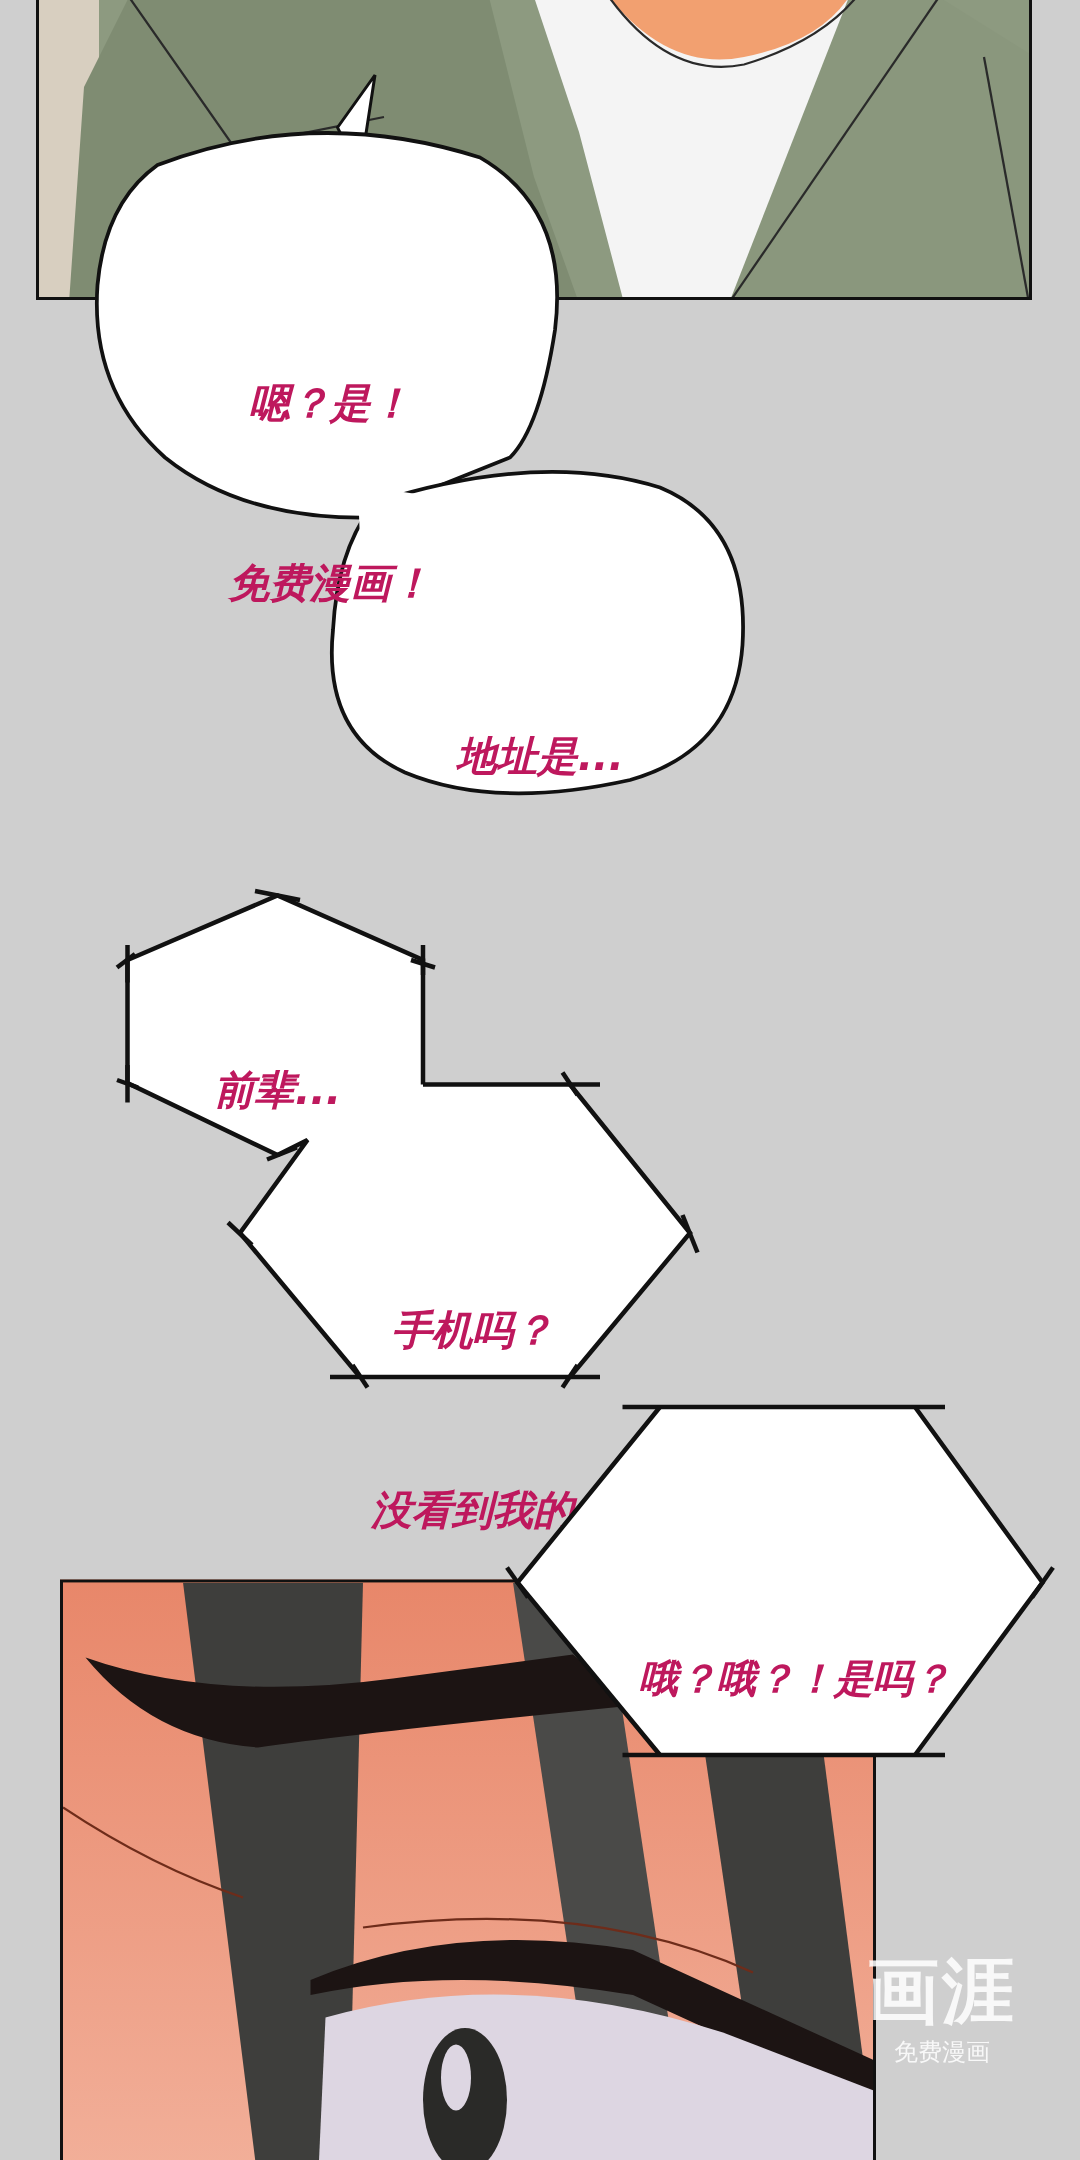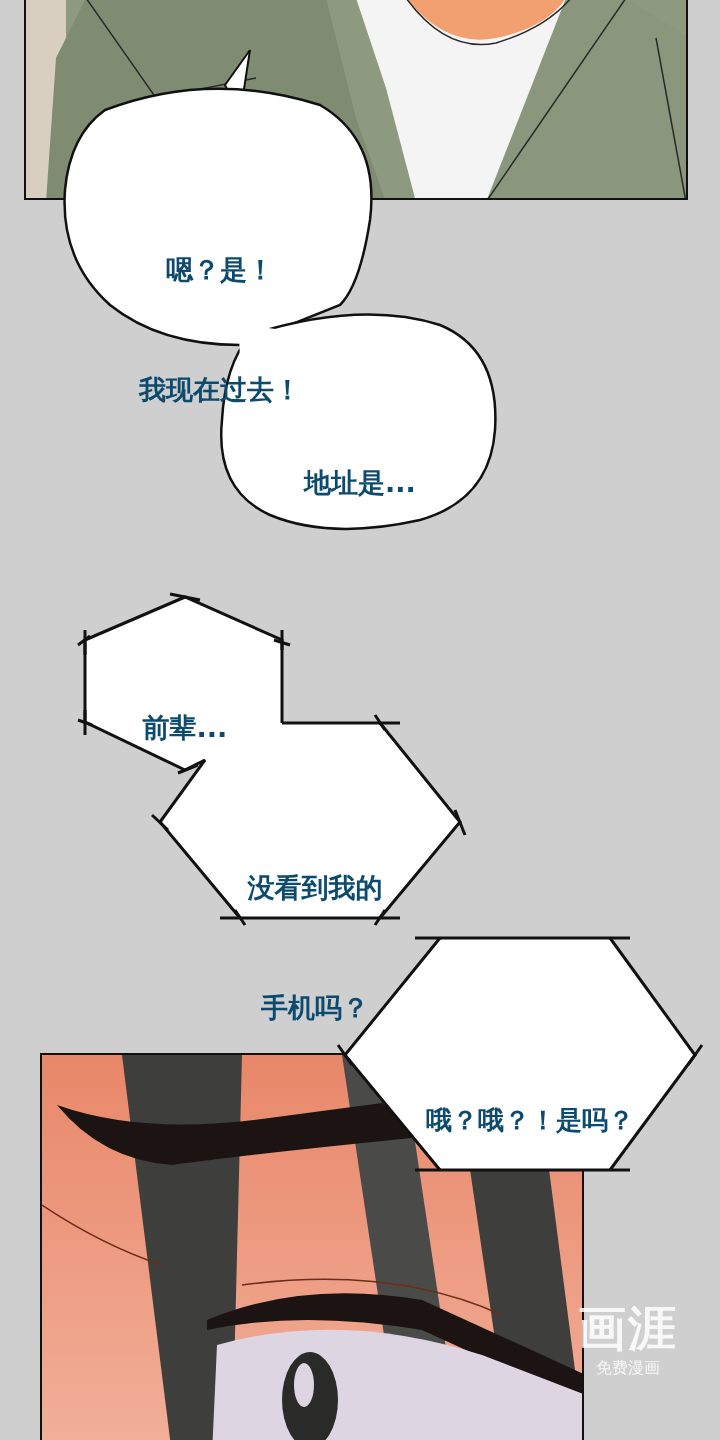--- a/index.html
+++ b/index.html
@@ -1,19 +1,19 @@
 <!DOCTYPE html>
 <html><head>
   <meta charset="utf-8">
   <style>
     html, body { margin:0; padding:0; }
     body { width:720px; height:1440px; background:#cfcfcf; position:relative; overflow:hidden;
            font-family:"DejaVu Sans", "Liberation Sans", sans-serif; }
     .panel { position:absolute; overflow:hidden; border:2px solid #111; box-sizing:border-box; }
-    .bubble-text { position:absolute; font-weight:bold; color:#0c4a6e; text-align:center; font-size:27px; line-height:40px; white-space:pre; }
+    .bubble-text { position:absolute; font-weight:bold; color:#be185d; text-align:center; font-size:27px; line-height:40px; white-space:pre;font-style:italic; }
     svg { position:absolute; left:0; top:0; }
     .wm { position:absolute; color:rgba(255,255,255,0.85); text-align:center; }
   </style>
 </head>
 <body>
 
 <div class="panel" style="left:24px; top:-4px; width:664px; height:204px; background:#8d9a80;">
   <svg width="664" height="204">
     <rect x="0" y="0" width="40" height="204" fill="#d8cfc0"></rect>
     <path d="M20,204 L30,60 L60,0 L300,0 L330,120 L360,204 Z" fill="#7f8c72"></path>
@@ -32,23 +32,23 @@
   <path d="M225,85 L250,50 L240,115 Z" fill="#fff" stroke="#111" stroke-width="2"></path>
   <path d="M105,110 Q210,70 320,105 Q380,140 370,220 Q360,285 340,305 L240,345 Q160,345 110,305 Q60,260 65,190 Q70,135 105,110 Z" fill="#fff" stroke="#111" stroke-width="2.5"></path>
 
   <path d="M250,335 Q360,300 440,325 Q500,350 495,430 Q490,500 420,520 Q330,540 270,515 Q215,490 222,420 Q225,365 250,335 Z" fill="#fff" stroke="#111" stroke-width="2.5"></path>
 
   <path d="M238,310 Q260,335 300,328 L310,350 L240,360 Z" fill="#fff"></path>
 </svg>
 
 <div class="bubble-text" style="left:100px; top:170px; width:240px;">
   <div>嗯？是！</div>
-  <div>我现在过去！</div>
+  <div>免费漫画！</div>
 </div>
-<div class="bubble-text" style="left:250px; top:383px; width:220px;">
+<div class="bubble-text" style="left:250px; top:405px; width:220px;">
   <div>地址是...</div>
 </div>
 
 <svg width="720" height="960">
   <path d="M85,640 L185,597 L282,640 L282,723 L380,723 L460,822 L380,918 L240,918 L160,822 L205,760 L185,770 L85,722 Z" fill="#fff"></path>
   <g stroke="#111" stroke-width="3" fill="none">
     <path d="M85,640 L185,597 L282,640 L282,723"></path>
     <path d="M85,640 L85,722 L185,770"></path>
     <path d="M282,723 L400,723"></path>
     <path d="M380,723 L460,822 L380,918"></path>
@@ -67,22 +67,22 @@
       <path d="M455,810 L465,835"></path>
       <path d="M152,815 L168,830"></path>
     <path d="M235,910 L245,925"></path>
       <path d="M375,925 L385,910"></path>
   </g>
 </svg>
 <div class="bubble-text" style="left:110px; top:628px; width:150px;">
   <div>前辈...</div>
 </div>
 <div class="bubble-text" style="left:190px; top:788px; width:250px;">
+  <div>手机吗？</div>
   <div>没看到我的</div>
-  <div>手机吗？</div>
 </div>
 
 <div class="panel" style="left:40px; top:1053px; width:544px; height:400px; background:#e98f6e;">
   <svg width="544" height="400">
     <defs>
       <linearGradient id="skin" x1="0" y1="0" x2="0" y2="1">
         <stop offset="0" stop-color="#e8876a"></stop>
           <stop offset="1" stop-color="#f2b09a"></stop>
       </linearGradient>
     </defs>

